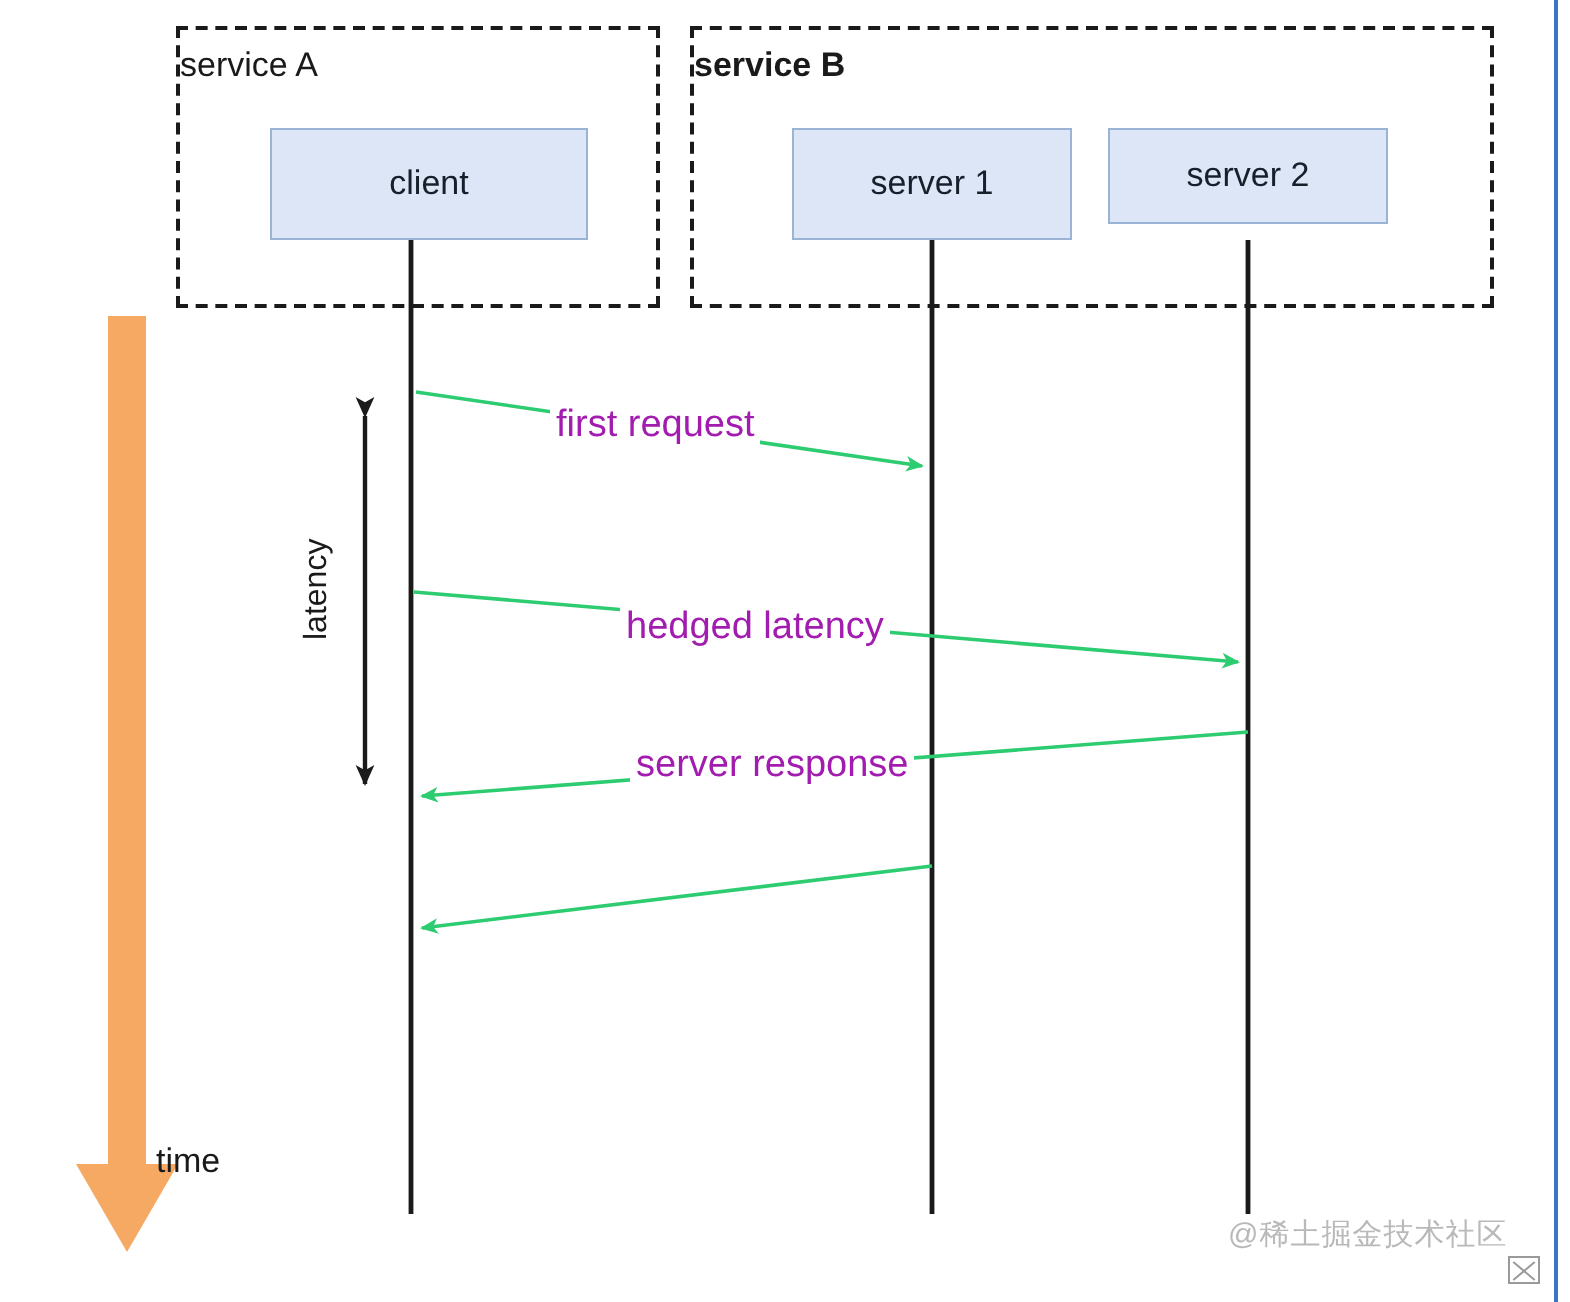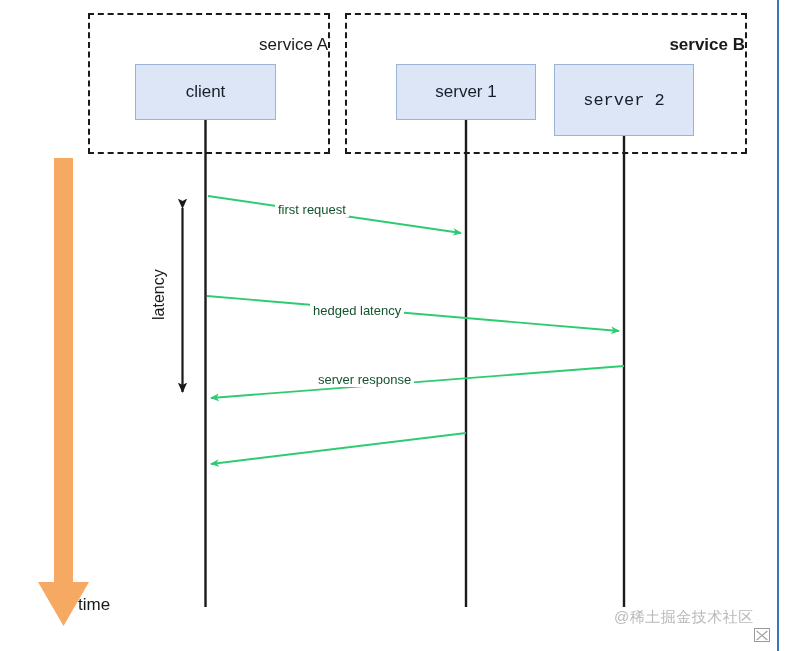--- a/index.html
+++ b/index.html
@@ -26,41 +26,41 @@
   }
   .group-box {
     position: absolute;
     border: 2px dashed #1a1a1a;
     background: transparent;
     box-sizing: border-box;
   }
   .group-title {
     position: absolute;
     width: 100%;
-    text-align: right;
+    text-align: left;
     font-size: 17px;
     color: #1a1a1a;
-    top: 20px;
+    top: 8px;
     left: 0;
   }
   .participant-box {
     position: absolute;
     background: #dce6f7;
     border: 1px solid #9bb3d4;
     box-sizing: border-box;
     display: flex;
     align-items: center;
     justify-content: center;
     font-size: 17px;
     color: #17202a;
   }
   .msg-label {
     position: absolute;
-    font-size: 13px;
-    color: #14532d;
+    font-size: 19px;
+    color: #a21caf;
     white-space: nowrap;
     background: #ffffff;
     padding: 0 3px;
   }
   .latency-label {
     position: absolute;
     font-size: 16px;
     color: #1a1a1a;
     transform: rotate(-90deg);
     transform-origin: left top;
@@ -148,42 +148,42 @@
   </svg>
 
   <div class="group-box" style="left:88px; top:13px; width:242px; height:141px;">
     <div class="group-title">service A</div>
   </div>
 
   <div class="group-box" style="left:345px; top:13px; width:402px; height:141px;font-weight:bold;">
     <div class="group-title">service B</div>
   </div>
 
-  <div class="participant-box" style="left:135px; top:64px; width:141px; height:56px;">
+  <div class="participant-box" style="left:135px; top:64px; width:159px; height:56px;">
     <span>client</span>
   </div>
 
   <div class="participant-box" style="left:396px; top:64px; width:140px; height:56px;">
     <span>server 1</span>
   </div>
 
-  <div class="participant-box" style="left:554px; top:64px; width:140px; height:72px;font-family:Liberation Mono, monospace;">
+  <div class="participant-box" style="left:554px; top:64px; width:140px; height:48px;">
     <span>server 2</span>
   </div>
 
   <div class="msg-label" style="left:275px; top:202px;">first request</div>
 
   <div class="msg-label" style="left:310px; top:303px;">hedged latency</div>
 
   <div class="msg-label" style="left:315px; top:372px;">server response</div>
 
 
   <div class="latency-label" style="left:150px; top:320px;">latency</div>
 
-  <div class="time-label" style="left:78px; top:571px;margin-top:24px;">time</div>
+  <div class="time-label" style="left:78px; top:571px;">time</div>
 
   <div class="watermark" style="left:614px; top:608px;text-align:right;">@稀土掘金技术社区</div>
 
   <div class="edge-rule" style="left:777px;"></div>
 
   <div class="corner-icon" style="left:754px; top:628px;"></div>
 
 </div>
 
 </body></html>

